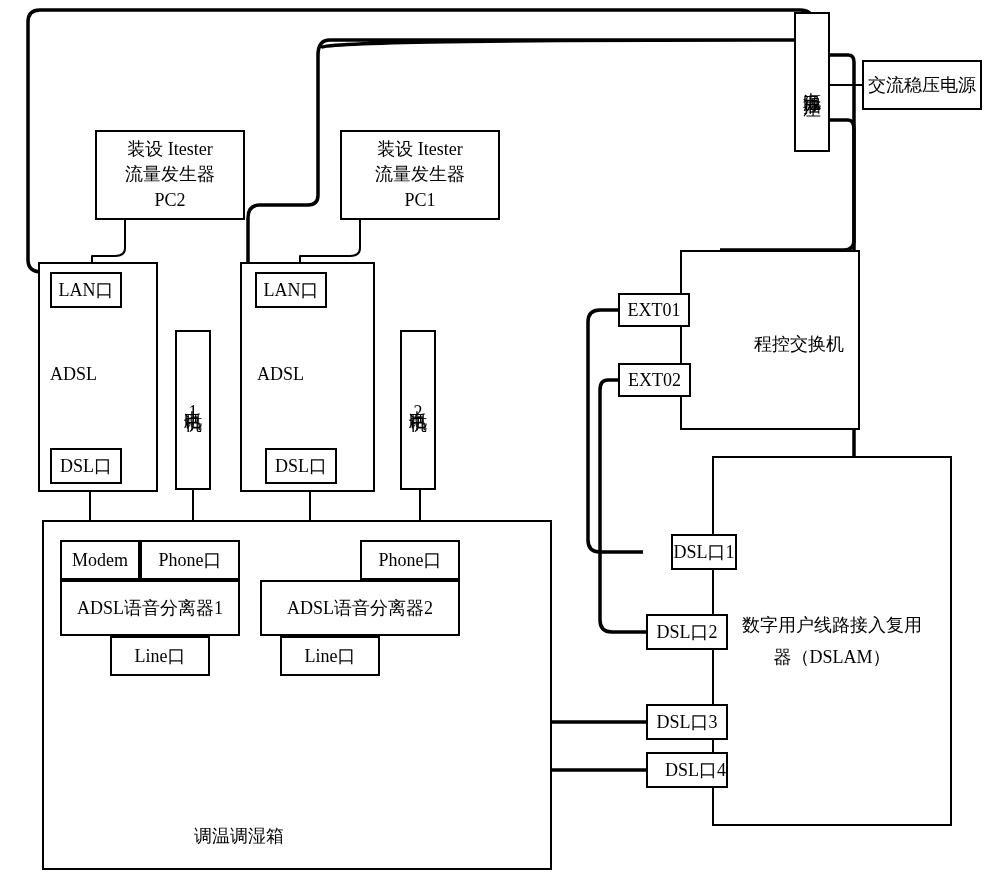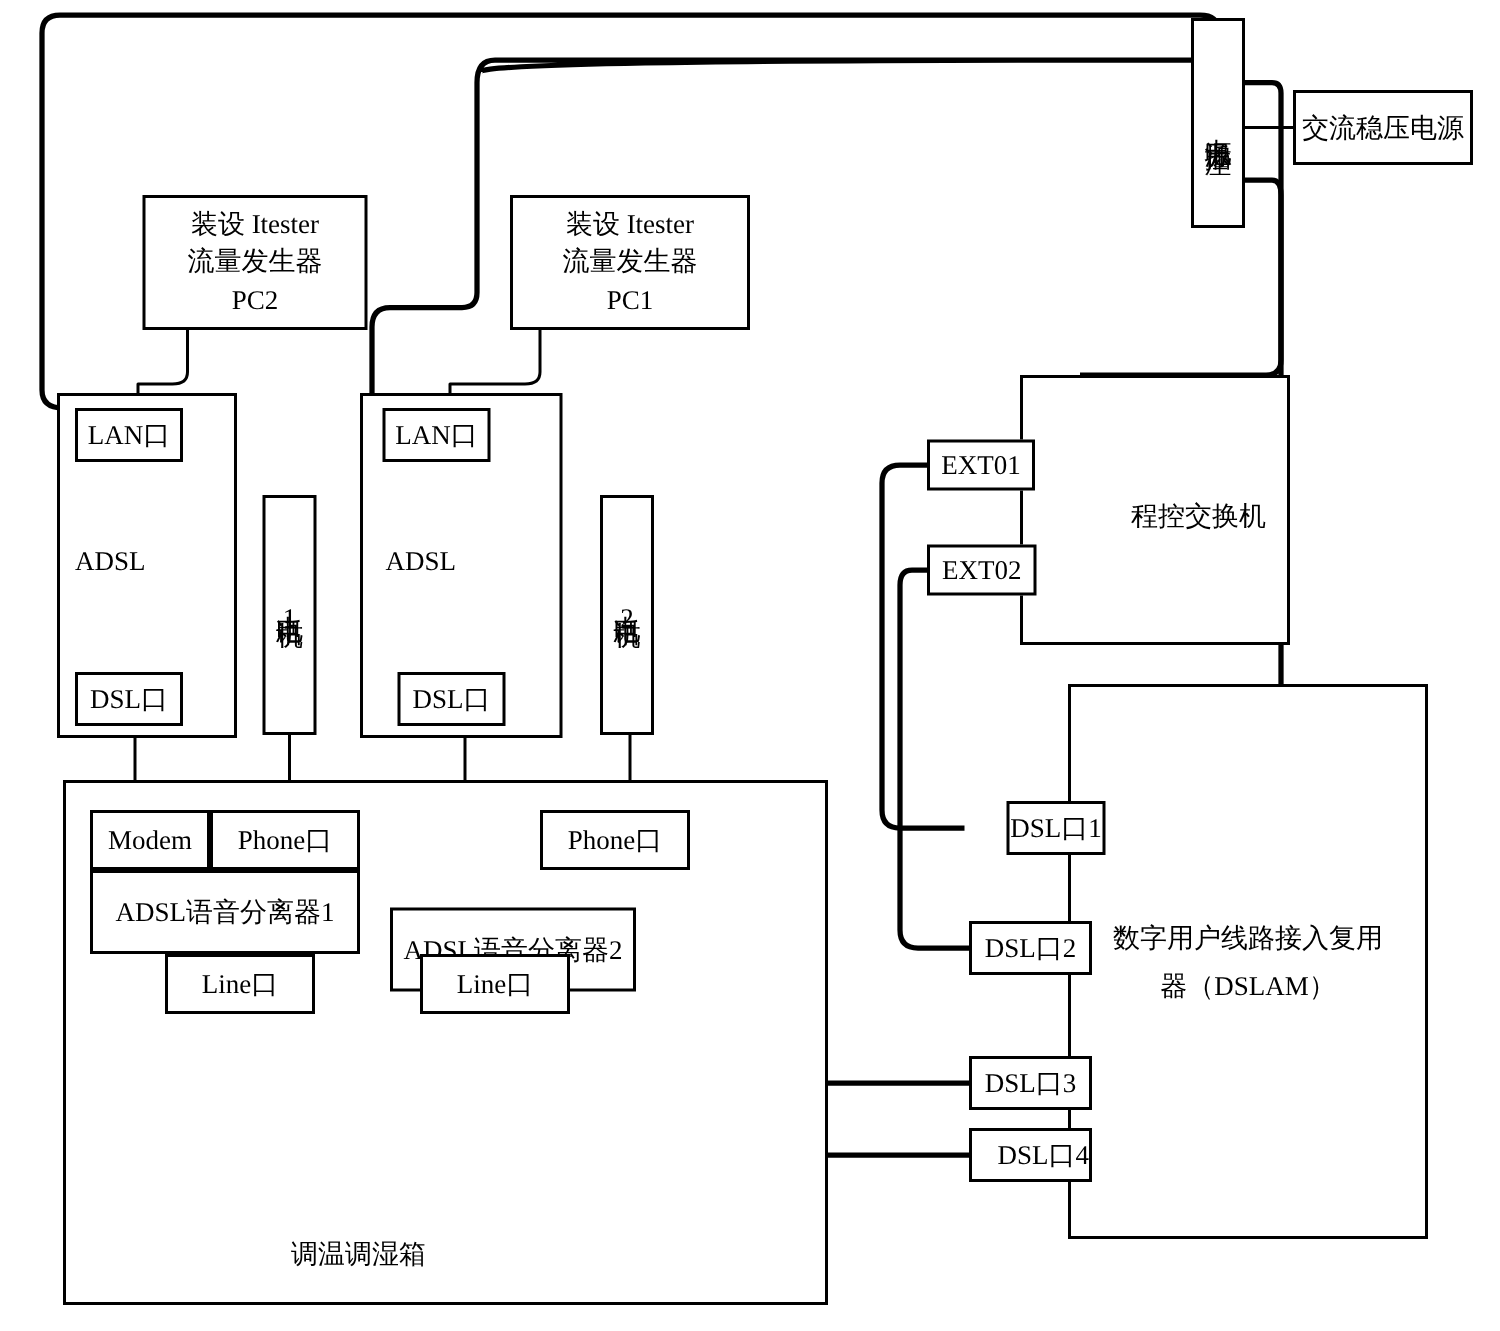--- a/index.html
+++ b/index.html
@@ -209,21 +209,21 @@
   </div>
 
   <div class="box" style="left:140px; top:540px; width:100px; height:40px;">
     <span>Phone口</span>
   </div>
 
   <div class="box" style="left:110px; top:636px; width:100px; height:40px;">
     <span>Line口</span>
   </div>
 
-  <div class="box" style="left:260px; top:605px; width:164px; height:56px;">
+  <div class="box" style="left:260px; top:580px; width:200px; height:56px;">
     <span>ADSL语音分离器2</span>
   </div>
 
 
   <div class="box" style="left:360px; top:540px; width:100px; height:40px;">
     <span>Phone口</span>
   </div>
 
   <div class="box" style="left:280px; top:636px; width:100px; height:40px;">
     <span>Line口</span>

